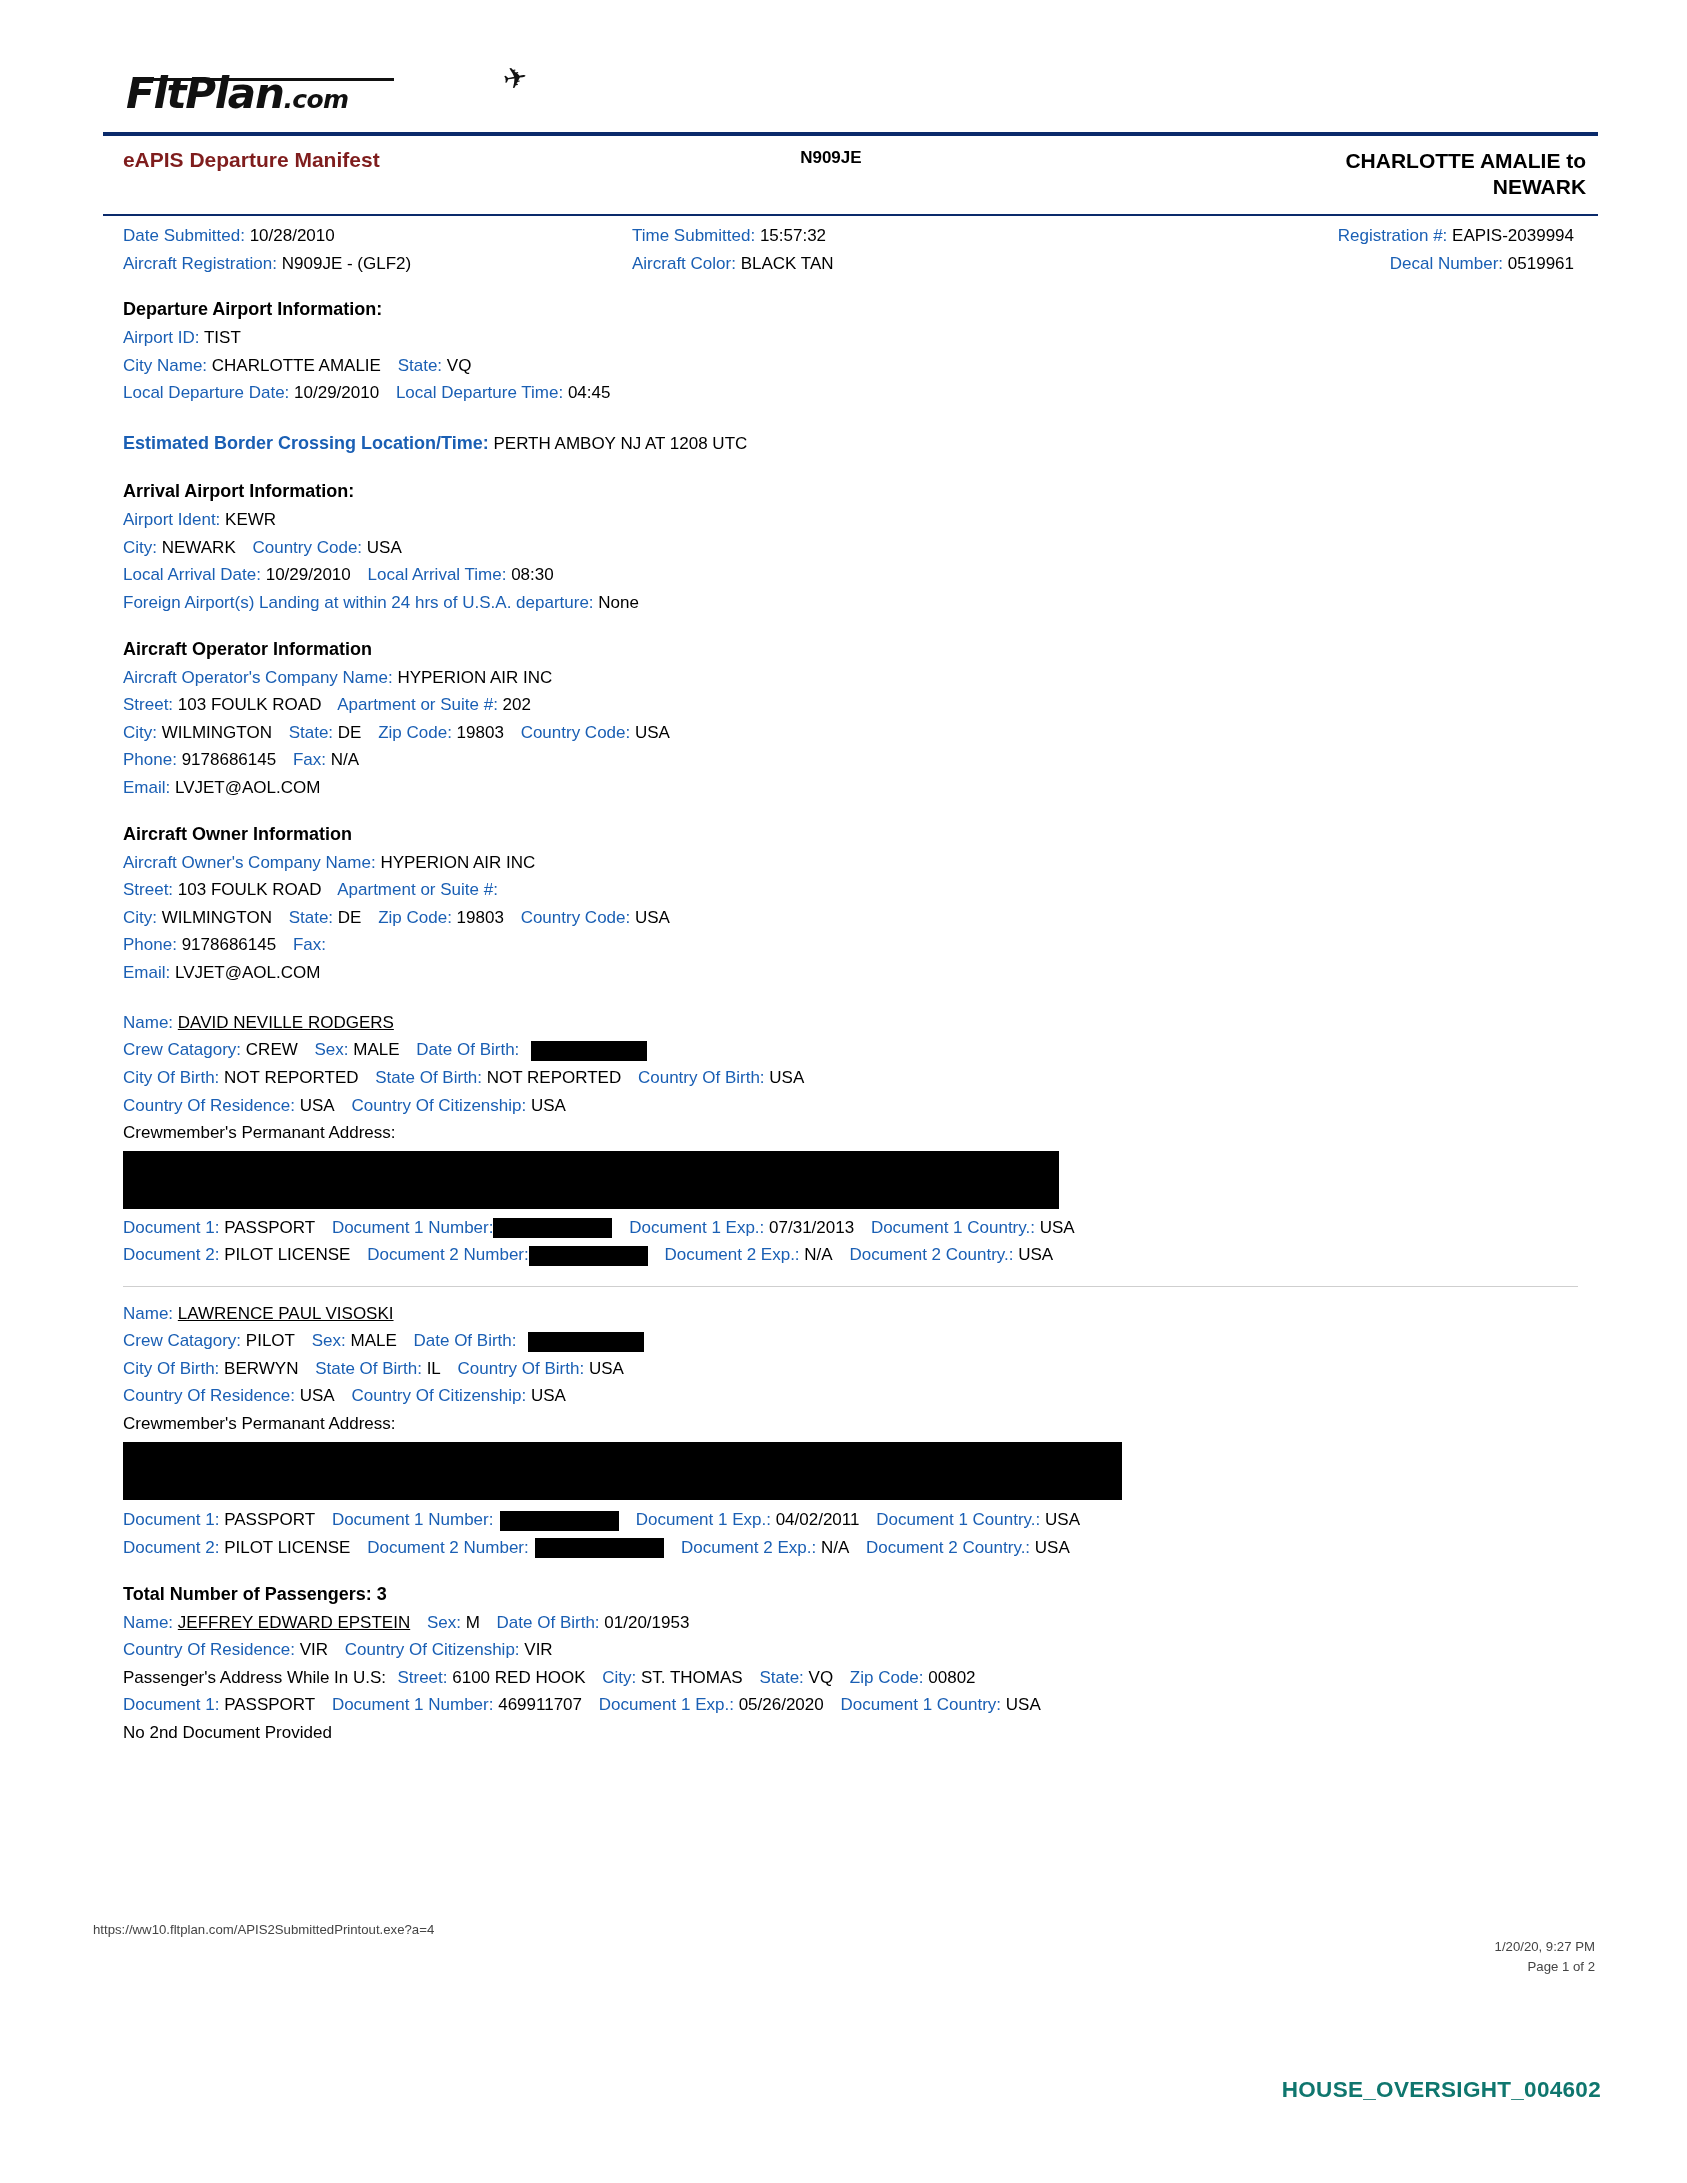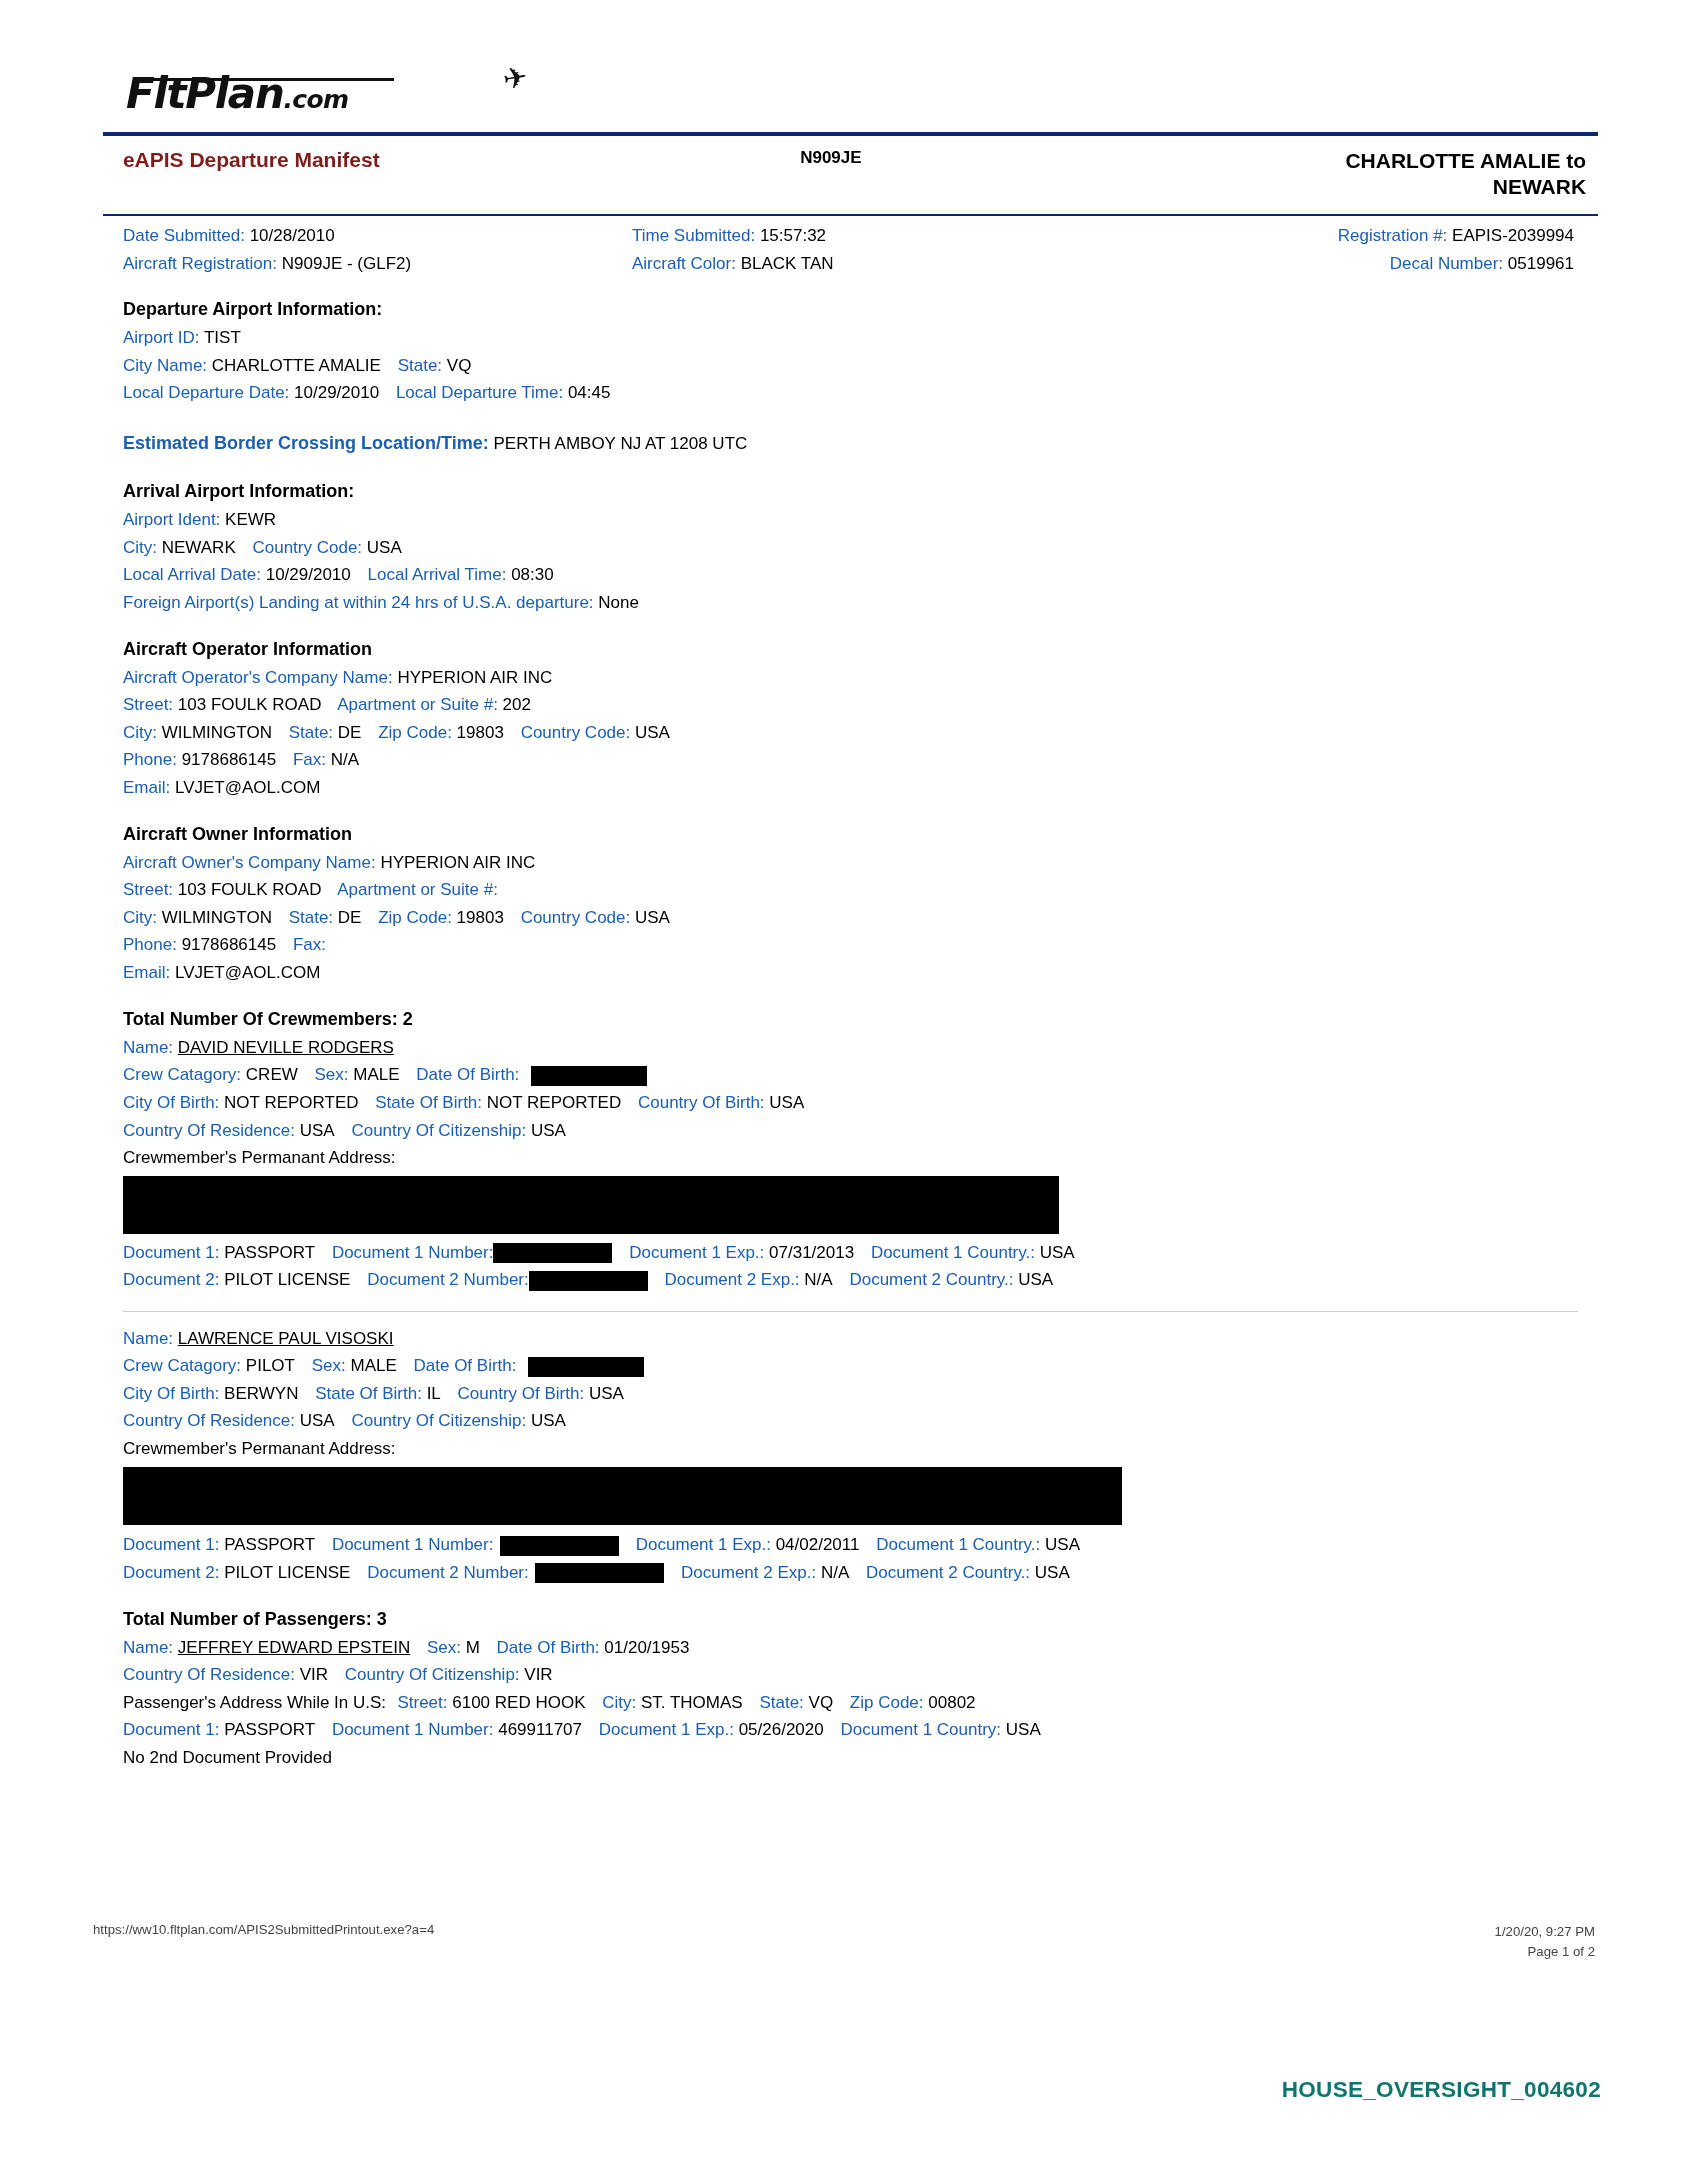--- a/index.html
+++ b/index.html
@@ -179,20 +179,21 @@
   
   .footer {
     position: absolute;
     left: 93px;
     top: 1922px;
     width: 1502px;
     display: flex;
     justify-content: space-between;
     font-size: 13.2px;
     color: #444444;
+    flex-direction: column;
   }
   .footer-right { text-align: right; line-height: 1.5; }
 
   .stamp {
     position: absolute;
     right: 86px;
     top: 2077px;
     font-size: 22.5px;
     font-weight: bold;
     letter-spacing: 0.3px;
@@ -371,24 +372,20 @@
         <span class="lbl">Fax:</span>
         <span class="val"></span>
       </div>
       <div class="line">
         <span class="lbl">Email:</span>
         <span class="val">LVJET@AOL.COM</span>
       </div>
     </div>
 
     <div class="section">
-      <div class="sec-title">
-        <span>Total Number Of Crewmembers:</span>
-        <span>2</span>
-      </div>
 
       <div>
         <div class="line">
           <span class="lbl">Name:</span>
           <span class="val crew-name">DAVID NEVILLE RODGERS</span>
         </div>
         <div class="line">
           <span class="lbl">Crew Catagory:</span>
           <span class="val">CREW</span><span class="gap"></span>
           <span class="lbl">Sex:</span>

